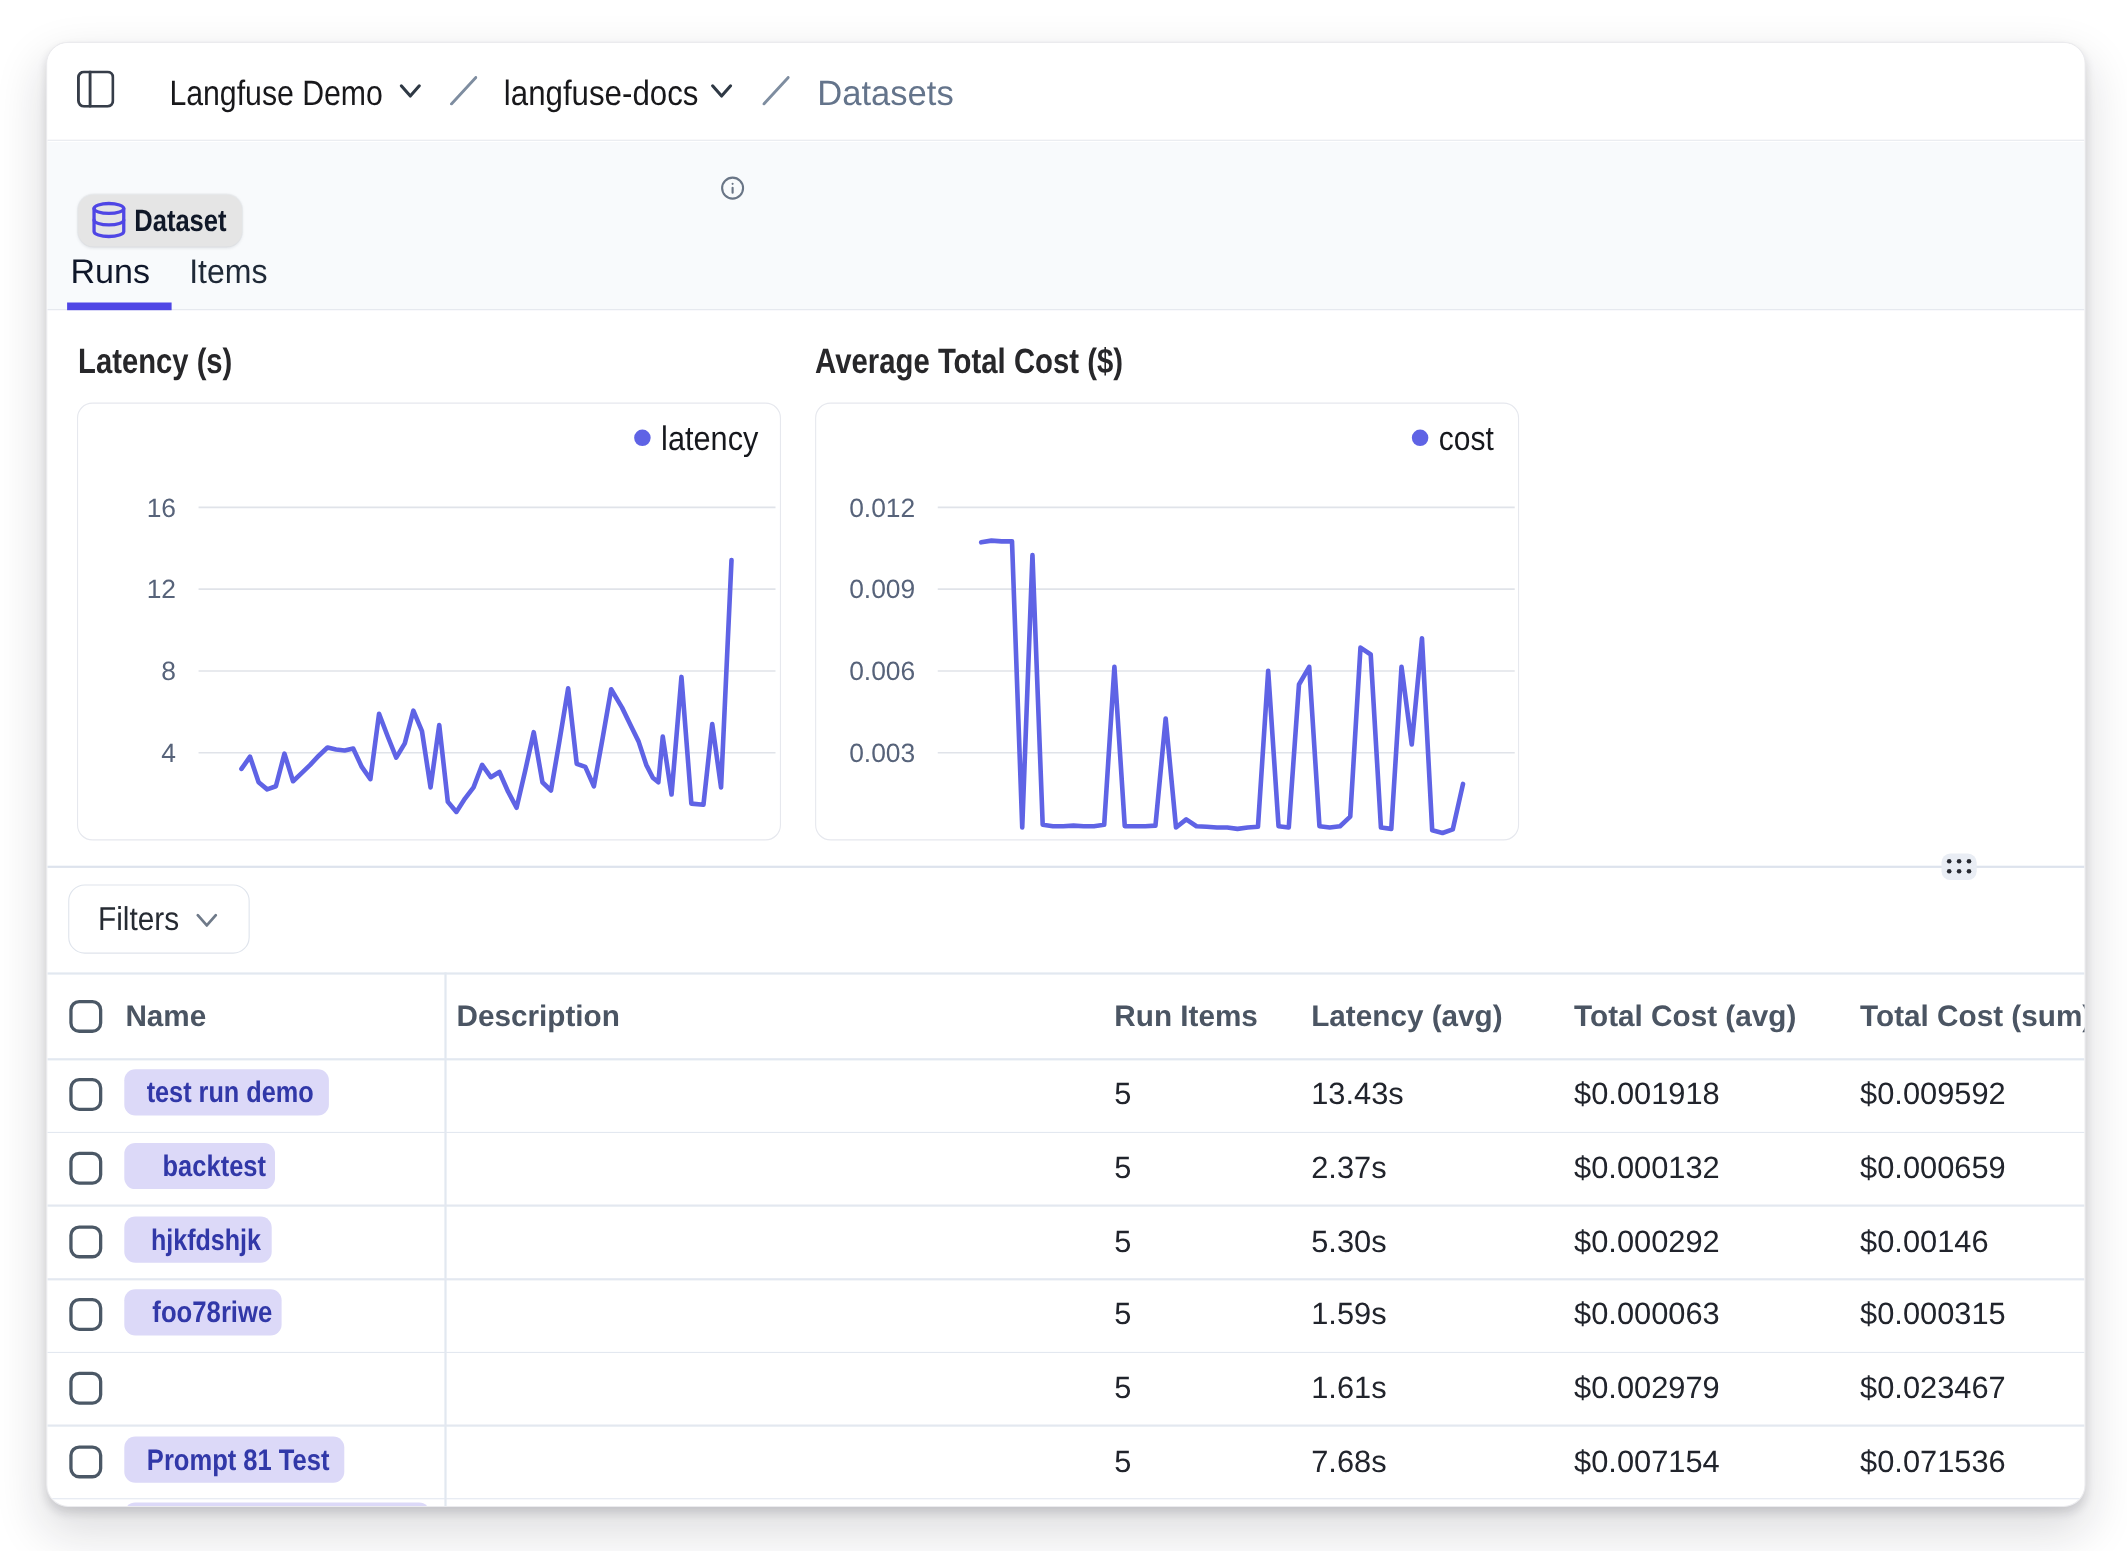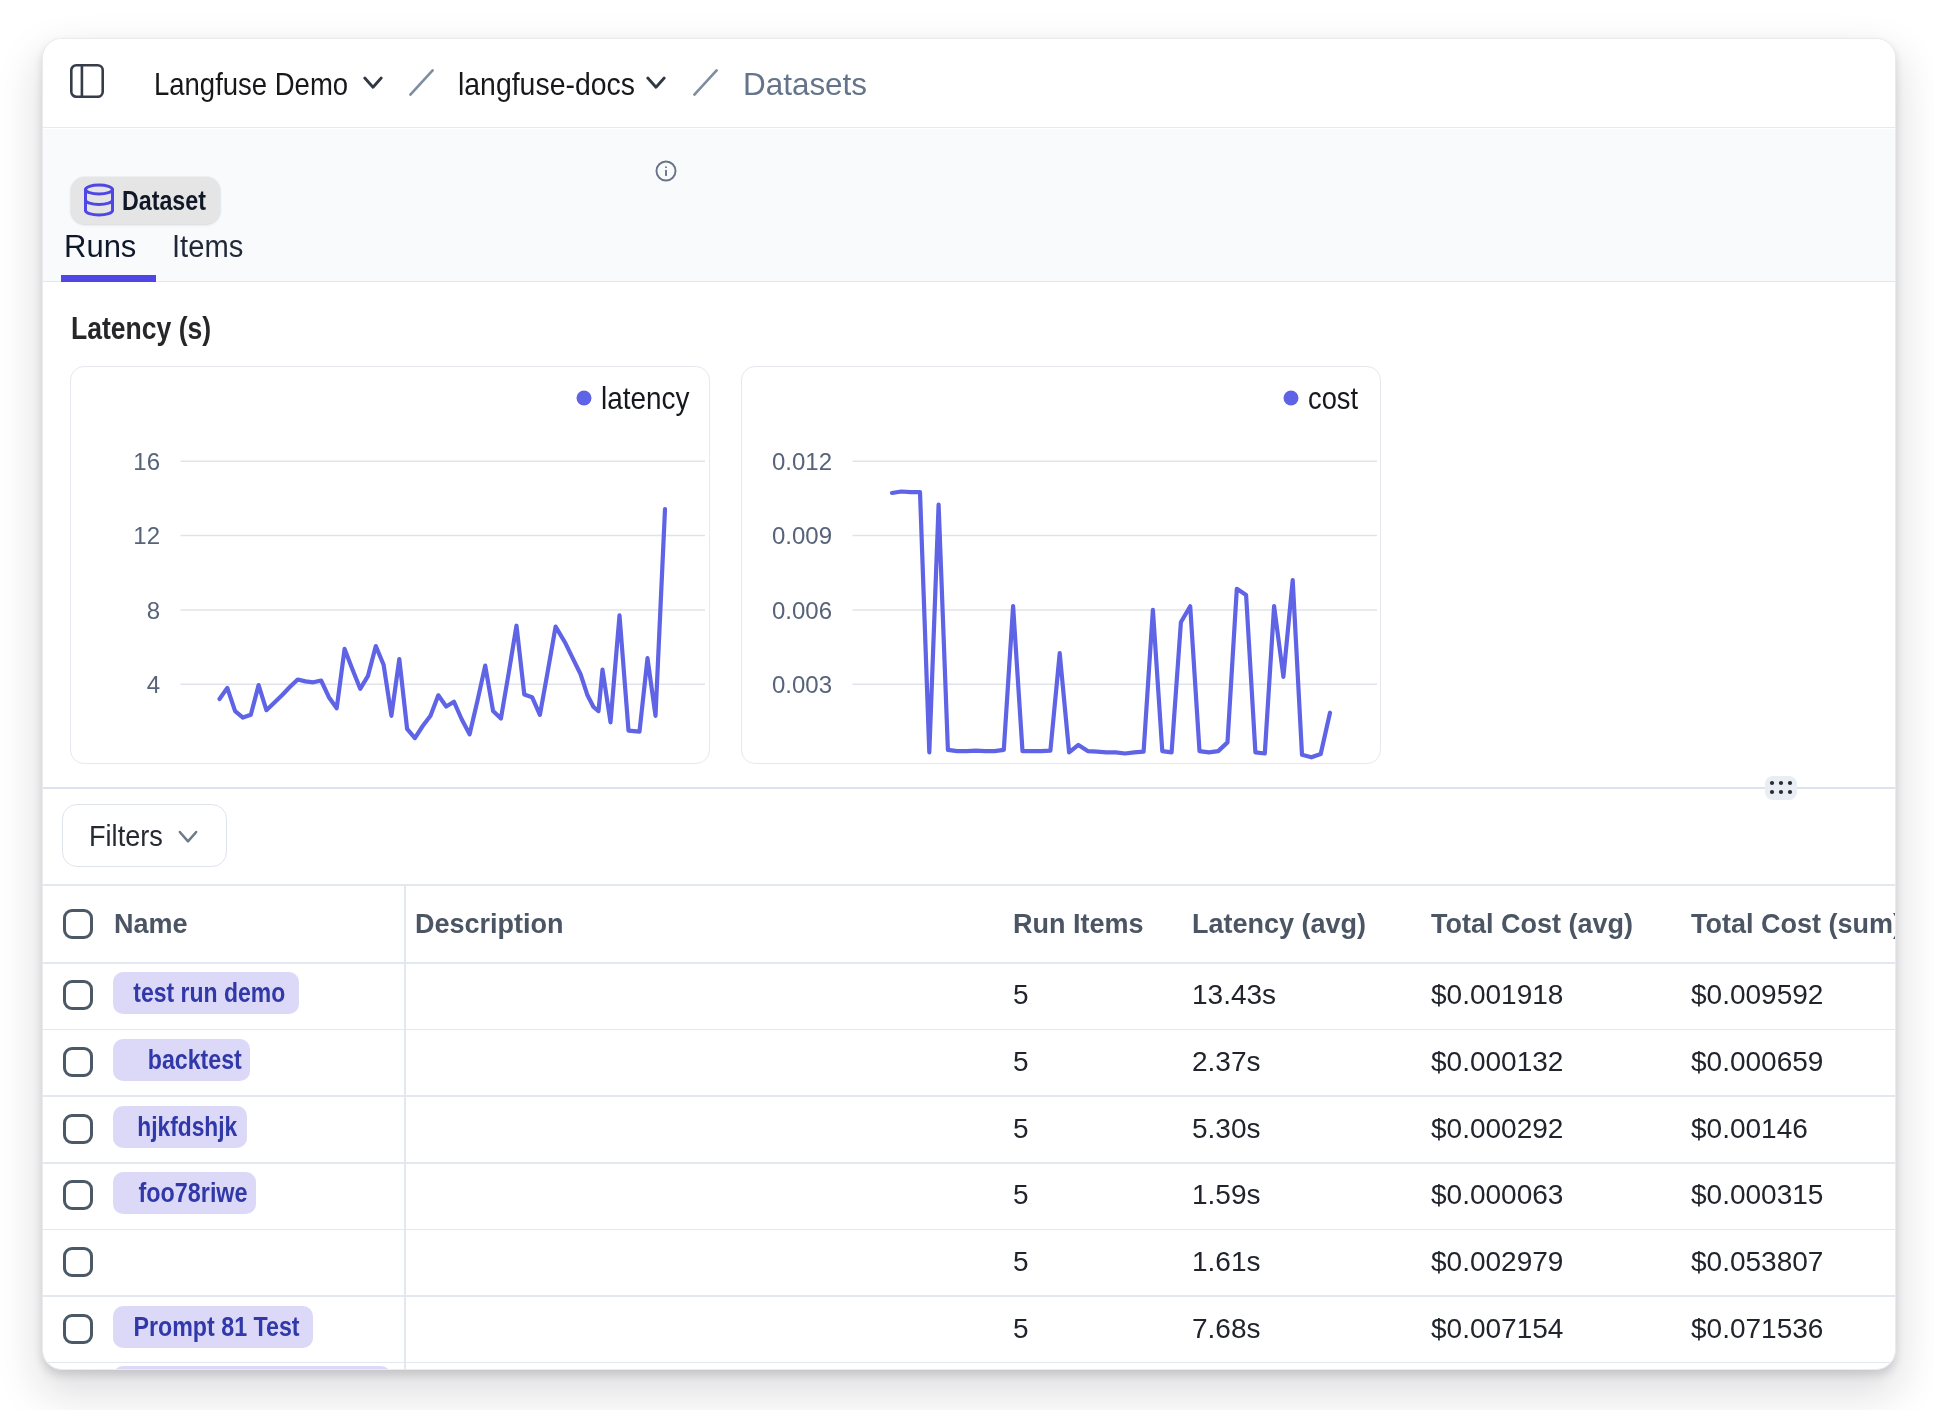--- a/index.html
+++ b/index.html
@@ -71,20 +71,21 @@
           <circle cx="12" cy="12" r="10.4"></circle>
           <path d="M12 16.5v-4.8"></path>
           <path d="M12 7.8h.01"></path>
         </svg></div>
     <div class="tab" style="left:21px">Runs</div>
     <div class="tab" style="left:129px;color:#1f2937"><span class="sx" style="transform:scaleX(0.94)">Items</span></div>
     <div id="tabind"></div>
   </div>
 
   <div class="ctitle" style="left:28px;top:271px"><span class="sx" style="transform:scaleX(0.83)">Latency (s)</span></div>
+  <div class="ctitle" style="left:698px;top:271px"><span class="sx" style="transform:scaleX(0.833)">Average Total Cost ($)</span></div>
   <div class="chart" style="left:26.5px;top:327px">
       <svg width="640" height="398" viewBox="0 0 640 398" style="position:absolute;left:-2.5px;top:-2.5px">
 <line x1="112.5" y1="96.2" x2="637" y2="96.2" stroke="#e0e3e9" stroke-width="1.5"></line>
         <text x="92" y="104.7" text-anchor="end" font-size="24" fill="#57637a">16</text>
         <line x1="112.5" y1="170.5" x2="637" y2="170.5" stroke="#e0e3e9" stroke-width="1.5"></line>
         <text x="92" y="179.0" text-anchor="end" font-size="24" fill="#57637a">12</text>
         <line x1="112.5" y1="245.0" x2="637" y2="245.0" stroke="#e0e3e9" stroke-width="1.5"></line>
         <text x="92" y="253.5" text-anchor="end" font-size="24" fill="#57637a">8</text>
         <line x1="112.5" y1="319.3" x2="637" y2="319.3" stroke="#e0e3e9" stroke-width="1.5"></line>
         <text x="92" y="327.8" text-anchor="end" font-size="24" fill="#57637a">4</text>
@@ -164,21 +165,21 @@
 <div class="badge" style="left:70px;top:1133.3px;width:143px"><span class="bsx" style="transform:scaleX(0.865)">foo78riwe</span></div>
 <div class="cell" style="left:970px;top:1140.3px">5</div>
 <div class="cell" style="left:1149px;top:1140.3px">1.59s</div>
 <div class="cell" style="left:1388px;top:1140.3px">$0.000063</div>
 <div class="cell" style="left:1648px;top:1140.3px">$0.000315</div>
 <div class="rowline" style="top:1256.2px"></div>
 <div class="cb" style="left:20px;top:1207.9px"></div>
 <div class="cell" style="left:970px;top:1206.9px">5</div>
 <div class="cell" style="left:1149px;top:1206.9px">1.61s</div>
 <div class="cell" style="left:1388px;top:1206.9px">$0.002979</div>
-<div class="cell" style="left:1648px;top:1206.9px">$0.053807</div>
+<div class="cell" style="left:1648px;top:1206.9px">$0.023467</div>
 <div class="rowline" style="top:1322.9px"></div>
 <div class="cb" style="left:20px;top:1274.6px"></div>
 <div class="badge" style="left:70px;top:1266.6px;width:200px"><span class="bsx" style="transform:scaleX(0.86)">Prompt 81 Test</span></div>
 <div class="cell" style="left:970px;top:1273.6px">5</div>
 <div class="cell" style="left:1149px;top:1273.6px">7.68s</div>
 <div class="cell" style="left:1388px;top:1273.6px">$0.007154</div>
 <div class="cell" style="left:1648px;top:1273.6px">$0.071536</div>
 
 <div class="badge" style="left:70px;top:1326.9px;width:278px;color:transparent">x</div>
 </div>

